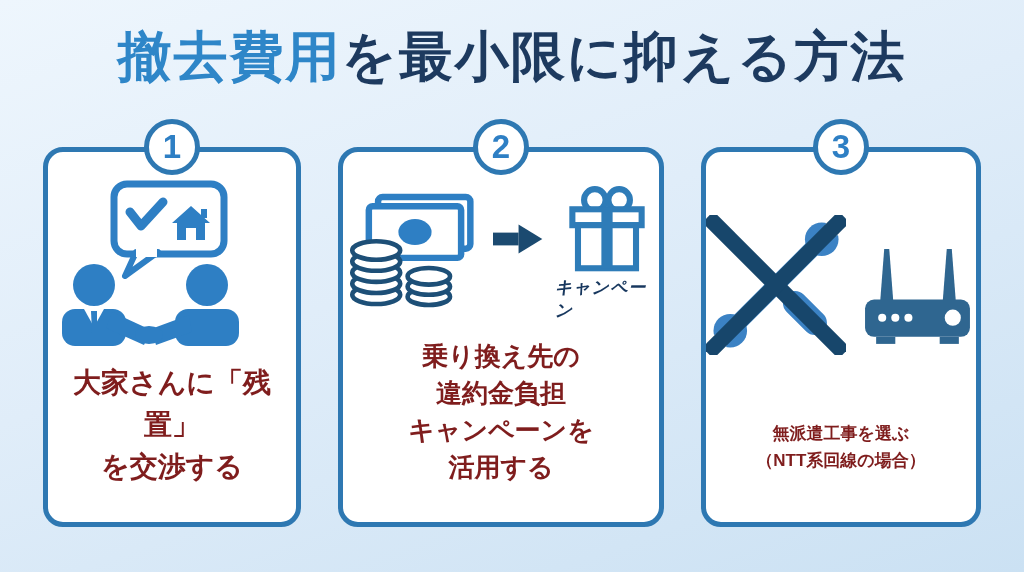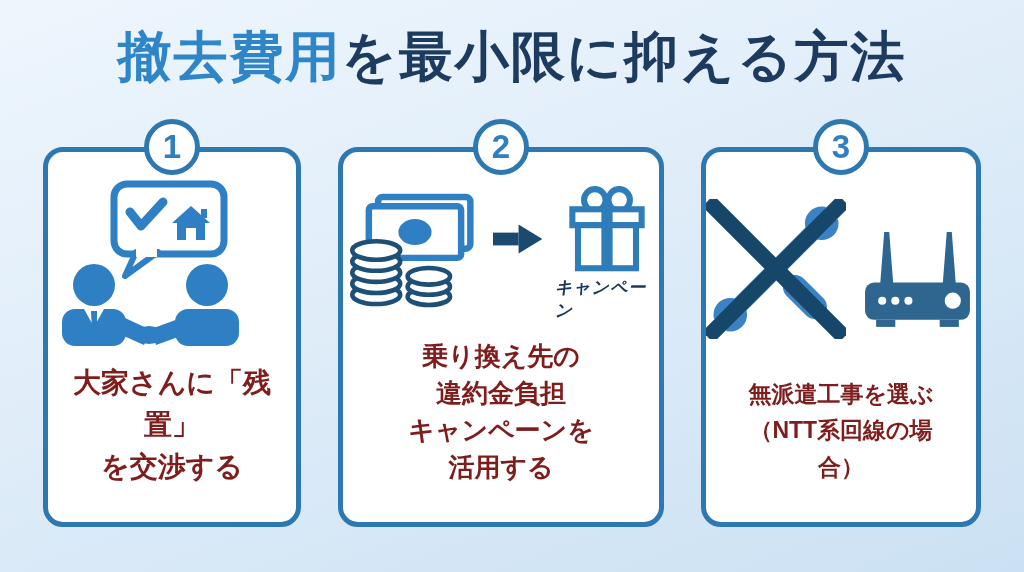--- a/index.html
+++ b/index.html
@@ -39,21 +39,21 @@
   .caption-zone{
     flex:1;display:flex;align-items:center;justify-content:center;
     padding:0 6px 20px;
   }
   .caption{
     margin:16px;white-space:pre-line;text-align:center;
     font-weight:700;color:#7f1d1d;
   }
   .caption.c1{font-size:28px;line-height:1.5;}
   .caption.c2{font-size:26px;line-height:1.42;}
-  .caption.c3{font-size:23px;line-height:1.6;}
+  .caption.c3{font-size:17px;line-height:1.6;}
   .money-row{display:flex;align-items:center;gap:12px;}
   .arrow-svg{margin-top:-22px;}
   .gift-col{display:flex;flex-direction:column;align-items:center;margin-top:6px;}
   .gift-label{font-size:17px;font-weight:700;color:#17375e;letter-spacing:1px;margin-top:4px;}
   .tools-row{display:flex;align-items:center;gap:14px;}
   .router-svg{transform:translateY(12px);}
 </style>
 </head>
 <body>
 

